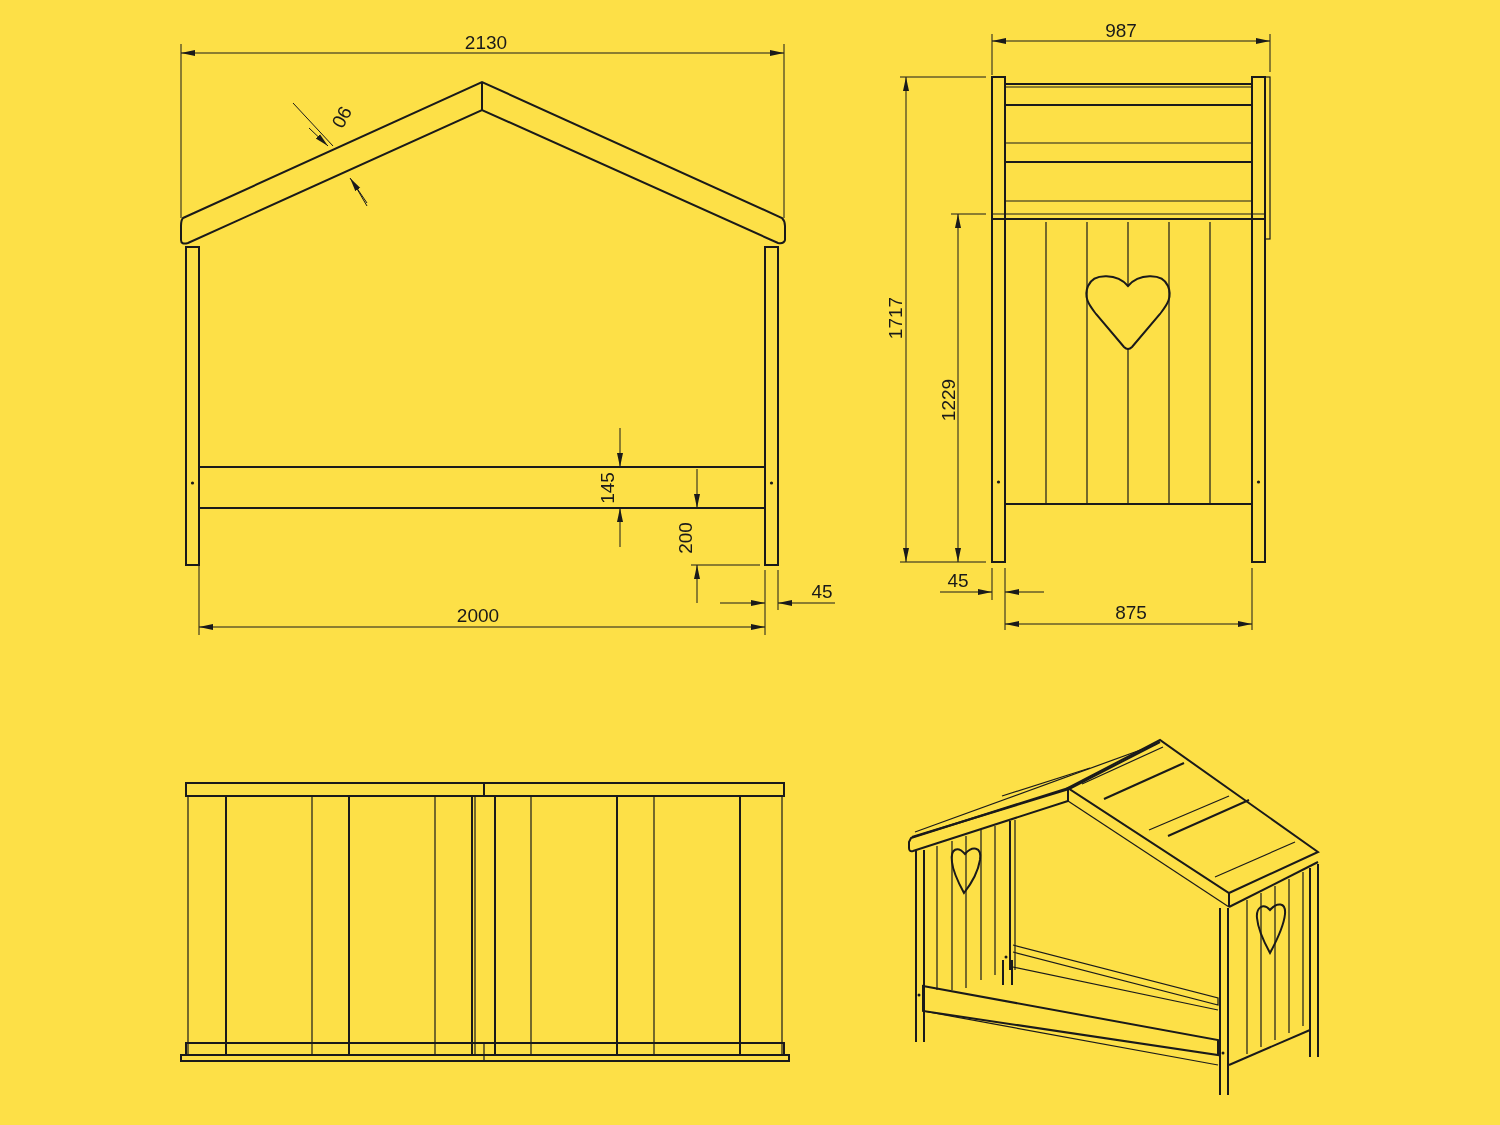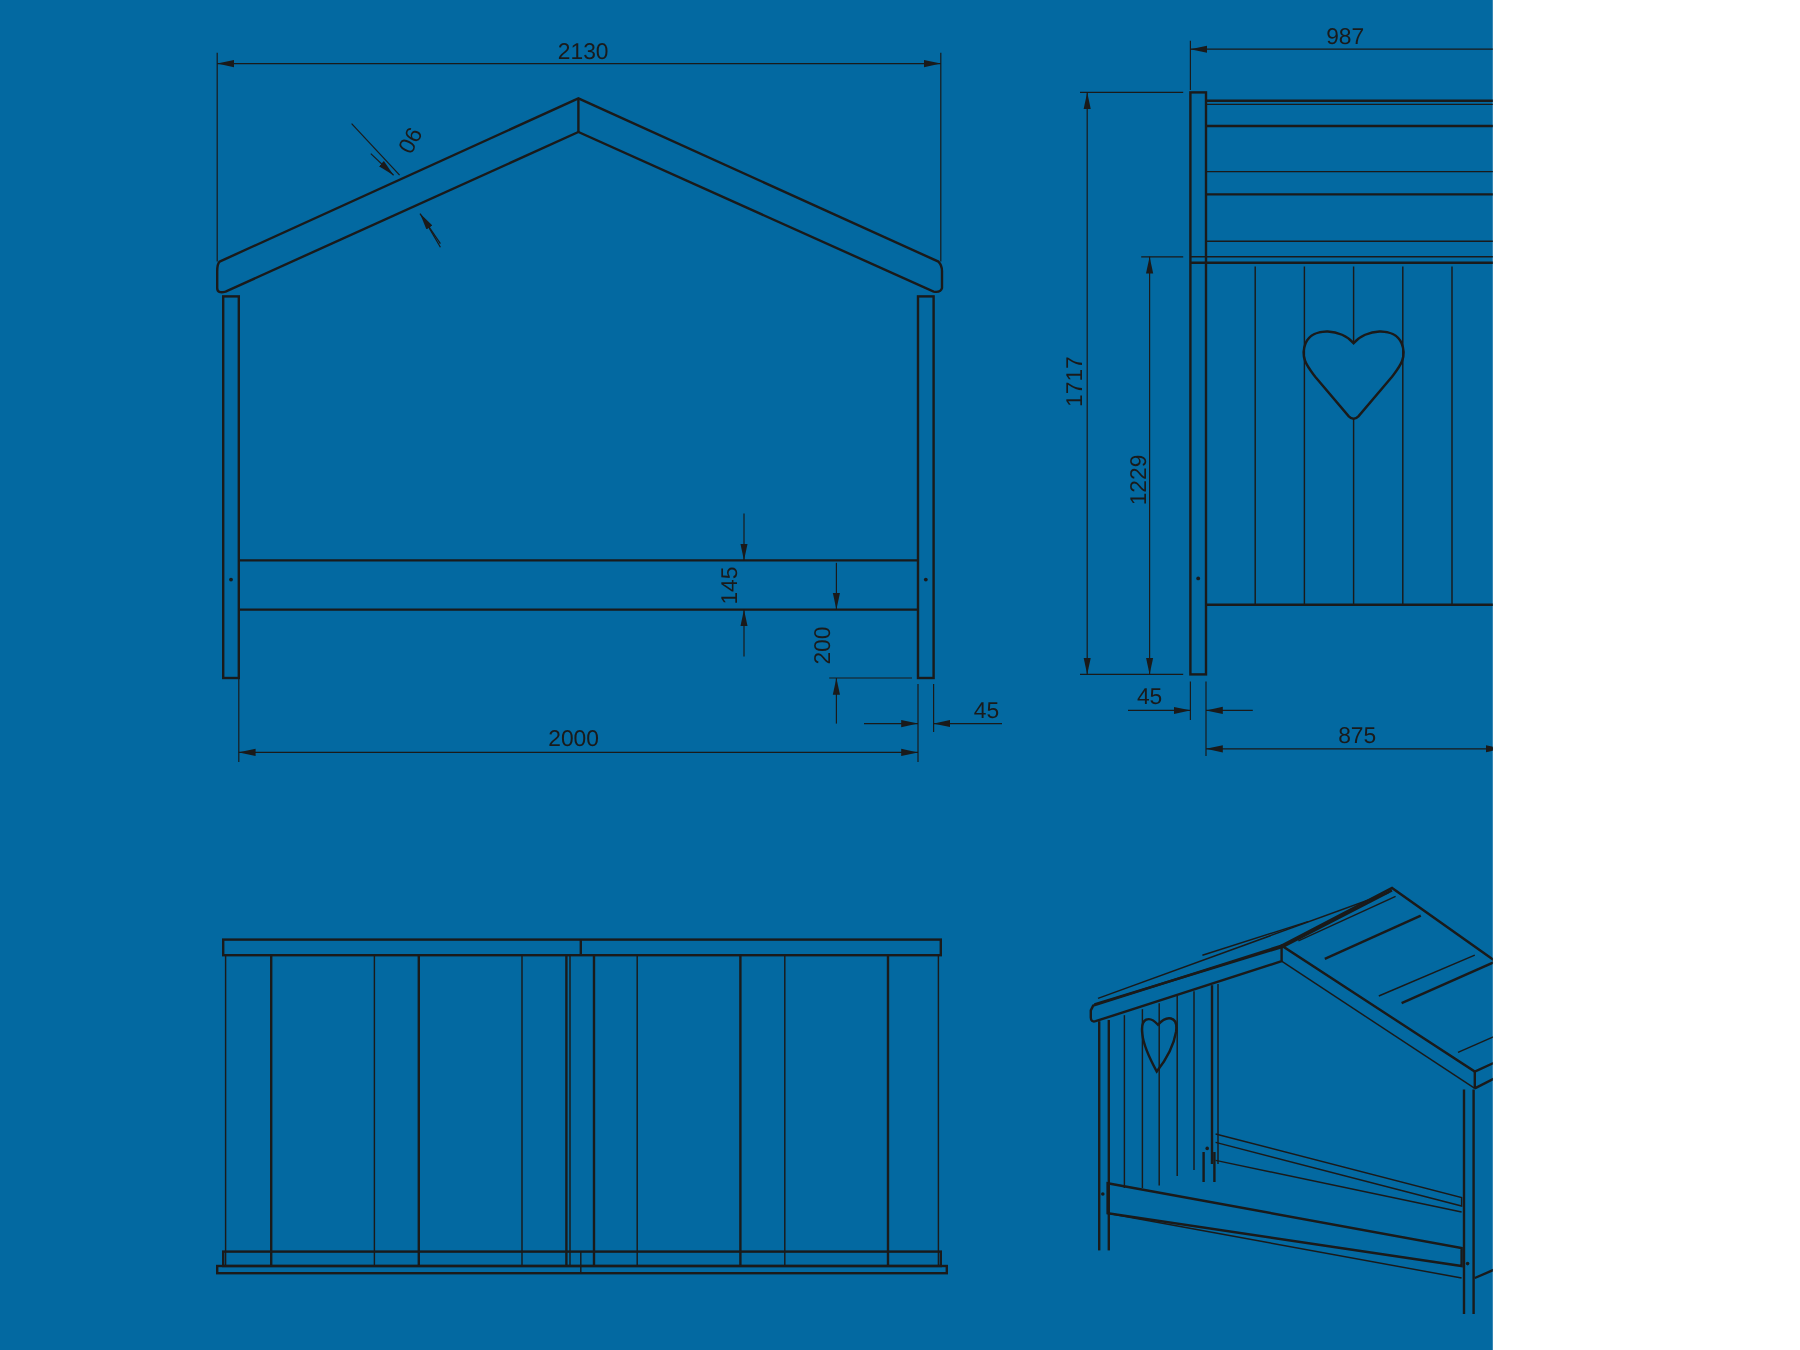--- a/index.html
+++ b/index.html
@@ -1,16 +1,16 @@
 <!DOCTYPE html>
 <html><head>
 <meta charset="utf-8">
 <style>
   html,body{margin:0;padding:0;background:#ffffff;}
-  #canvas{position:relative;width:1244px;height:1125px;background:#0369a1;overflow:hidden;}
+  #canvas{position:relative;width:1500px;height:1125px;background:#fde047;overflow:hidden;}
   svg{position:absolute;left:0;top:0;}
   .ln{stroke:#1a1a1a;fill:none;stroke-width:2;}
   .thin{stroke:#1a1a1a;fill:none;stroke-width:1.2;}
   .dim{stroke:#1a1a1a;fill:none;stroke-width:1;}
   .arr{fill:#1a1a1a;stroke:none;}
   .dimtxt{font-family:"Liberation Sans",sans-serif;font-size:19px;fill:#1a1a1a;}
   .dot{fill:#1a1a1a;}
 </style>
 </head>
 <body>

